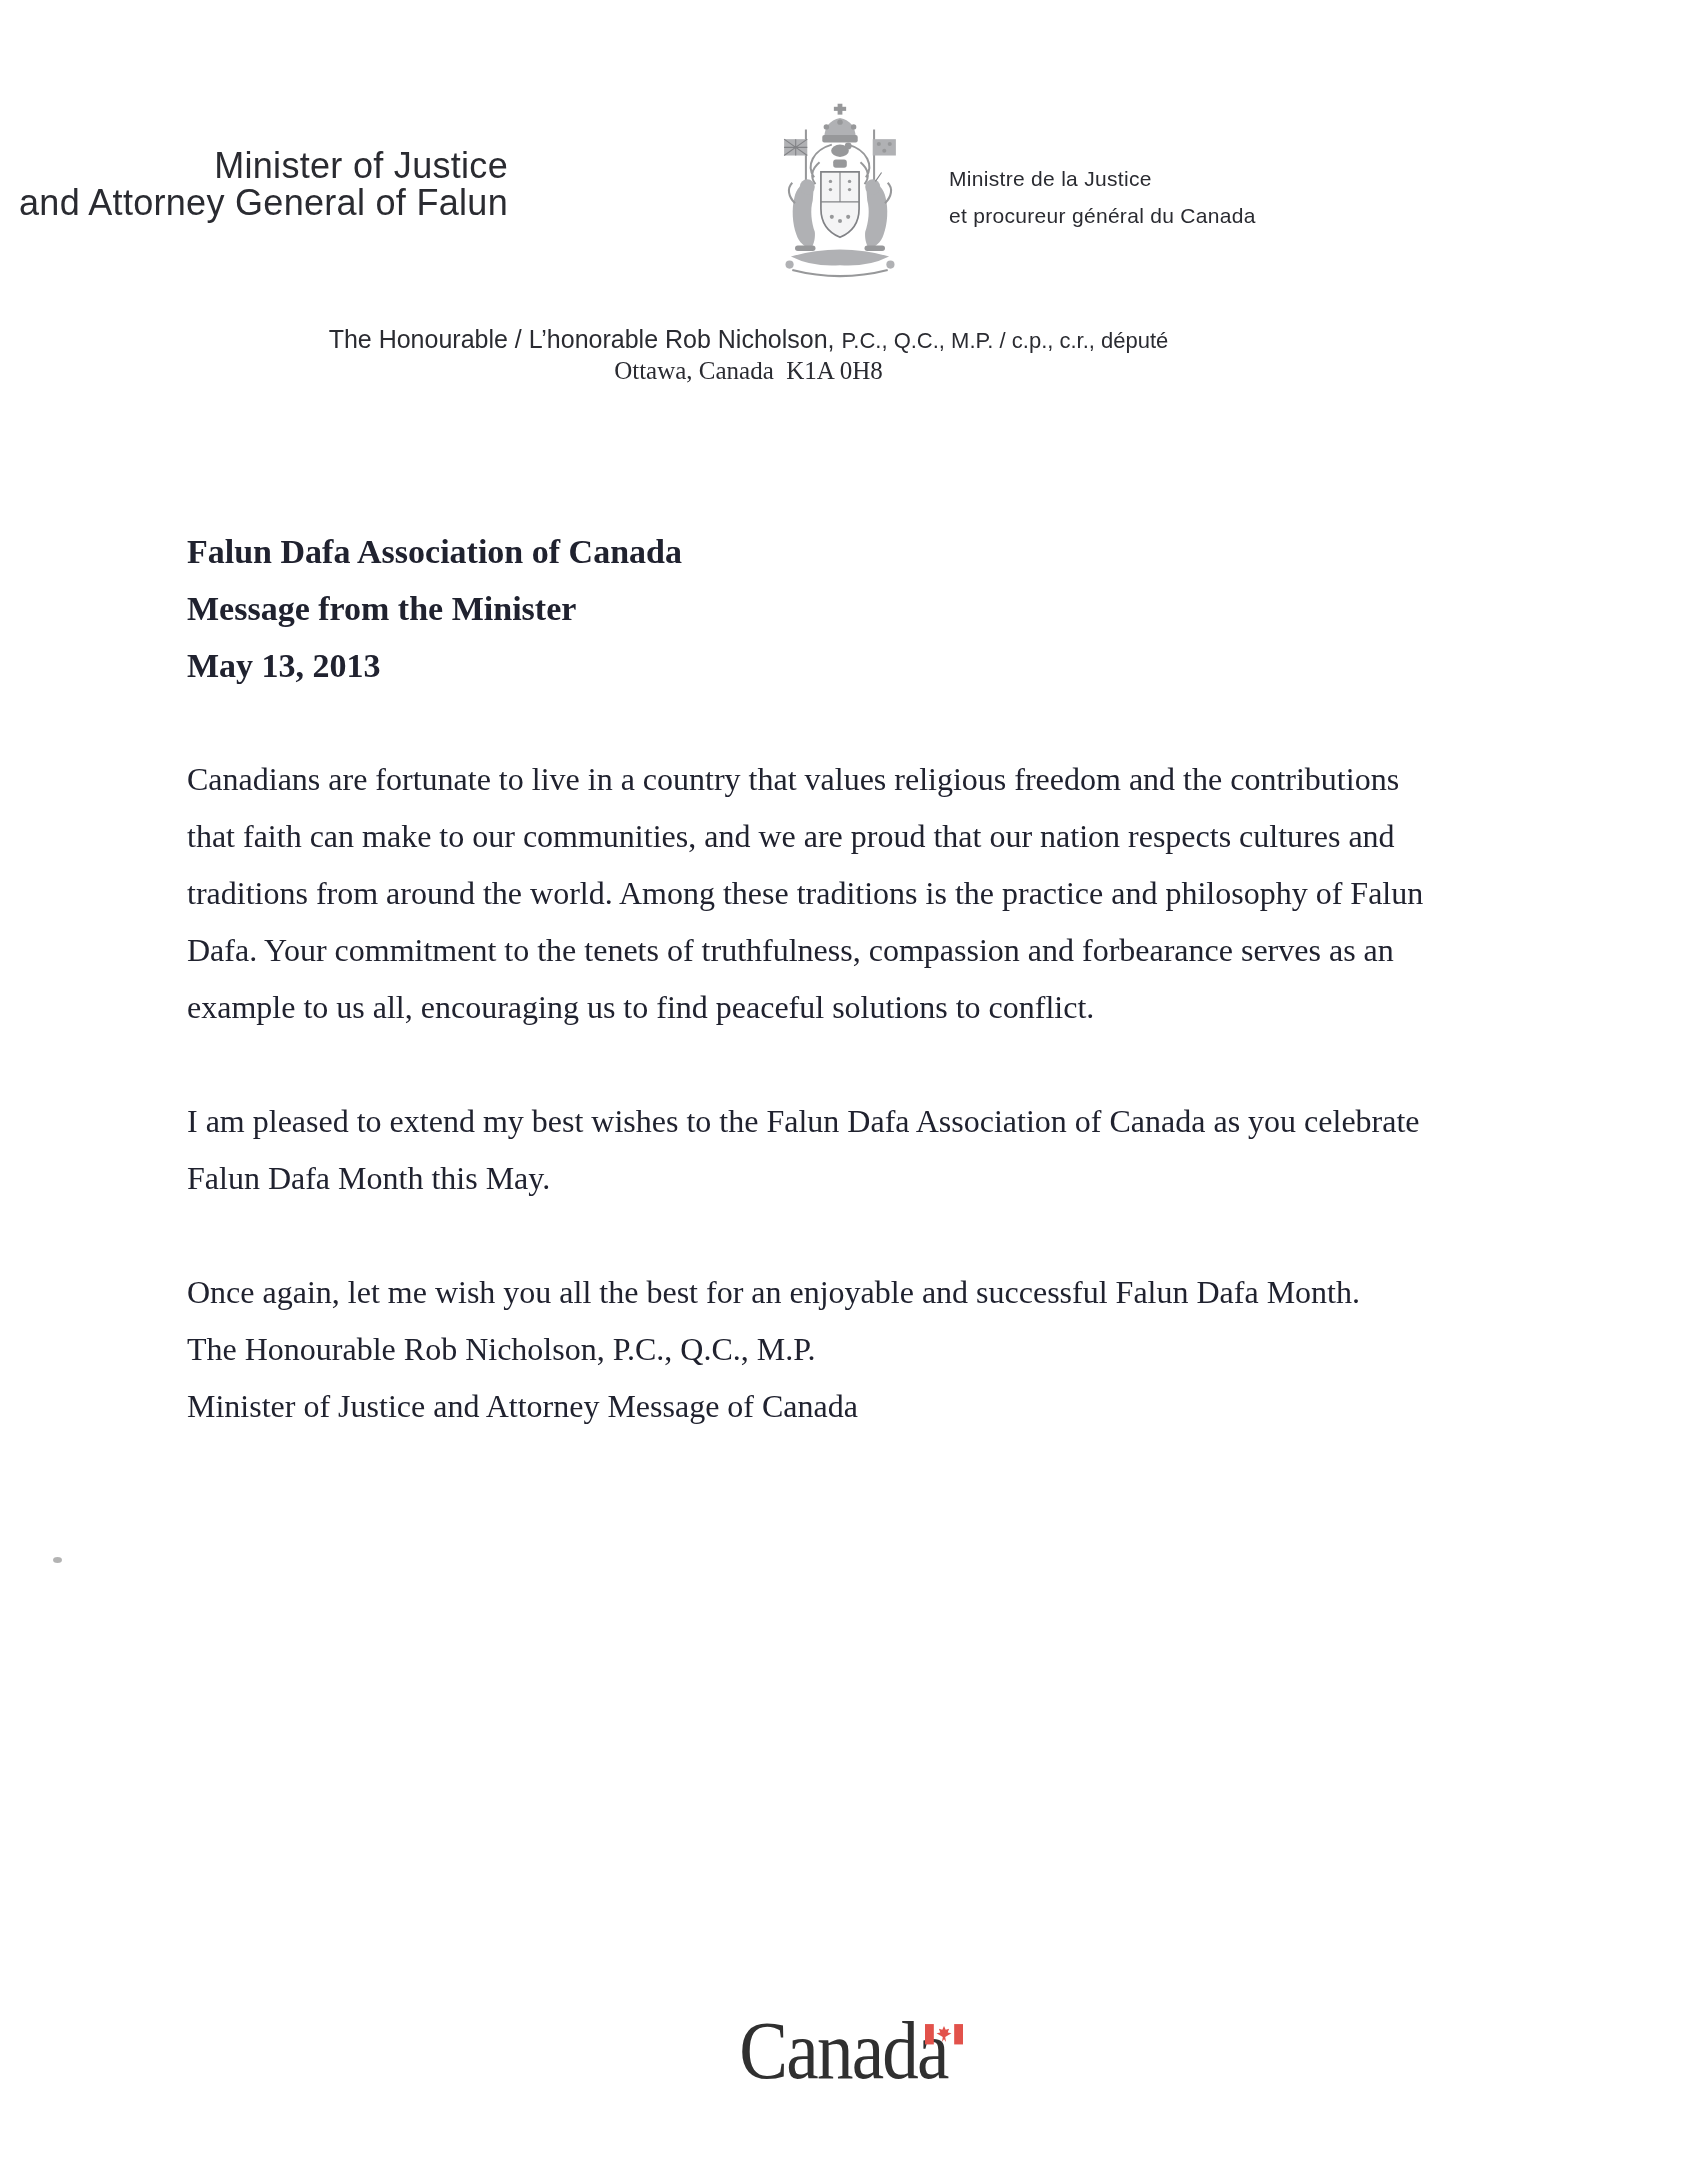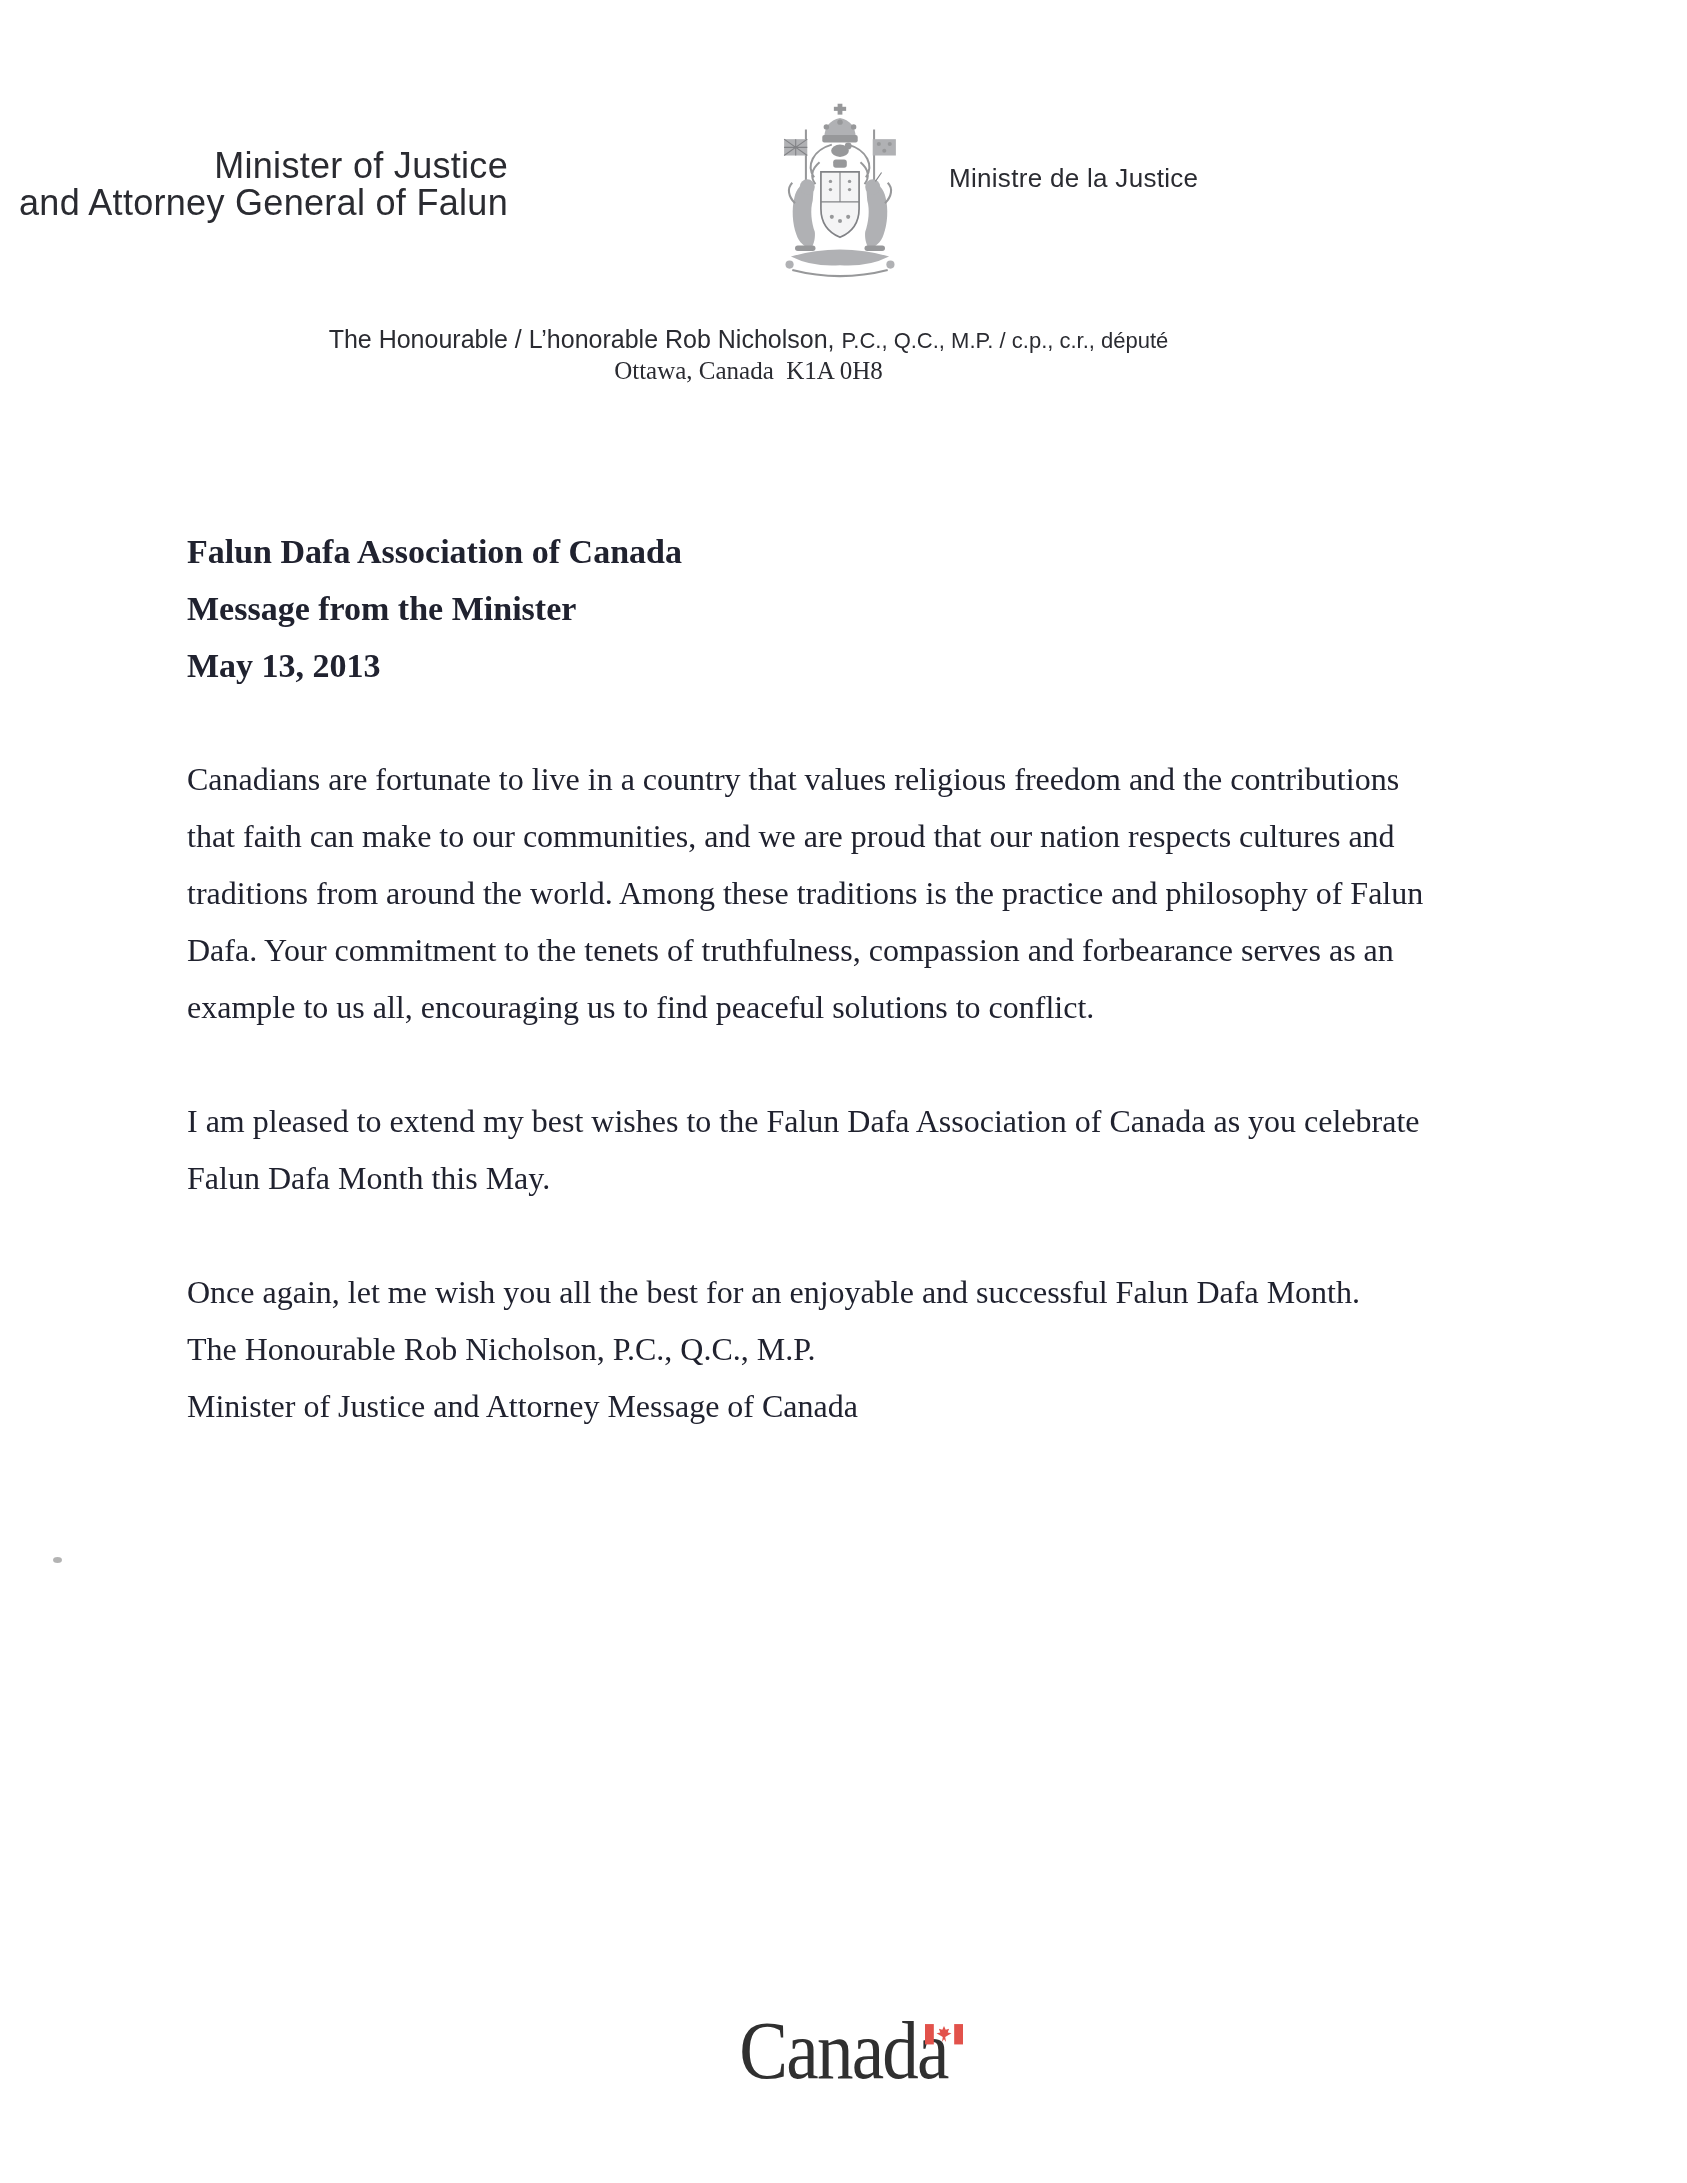--- a/index.html
+++ b/index.html
@@ -10,21 +10,21 @@
   .page { position:absolute; inset:0; background:#ffffff; }
 
   
   .header-left {
     position:absolute; top:147px; left:0; width:508px; text-align:right;
     font-family:"Liberation Sans", sans-serif; font-size:36px; line-height:37px;
     color:var(--header-text); letter-spacing:0.3px;
   }
   .header-right {
     position:absolute; top:160px; left:949px; text-align:left;
-    font-family:"Liberation Sans", sans-serif; font-size:26px; line-height:37px;
+    font-family:"Liberation Sans", sans-serif; font-size:21px; line-height:37px;
     color:var(--header-text); letter-spacing:0.3px;
   }
   .crest {
     position:absolute; left:771px; top:101px; width:138px; height:184px;
     filter:blur(0.3px); opacity:0.92;
   }
   .officeholder {
     position:absolute; top:324px; left:0; width:1497px; text-align:center;
     font-family:"Liberation Sans", sans-serif; font-size:25px; line-height:30px;
     color:var(--header-text);
@@ -112,20 +112,21 @@
         <circle cx="112" cy="170" r="3"></circle>
       <path d="M28 228 Q100 208 172 228 Q140 244 100 241 Q60 244 28 228 Z" class="fill-light"></path>
       <path class="stroke-only" d="M30 248 Q100 266 170 248"></path>
       <circle cx="26" cy="240" r="6" class="fill-light"></circle>
         <circle cx="174" cy="240" r="6" class="fill-light"></circle>
     </g>
   </svg>
 
   <div class="header-right">
     <div>Ministre de la Justice</div>
+    <div>et procureur général du Canada</div>
   </div>
 
   <div class="officeholder">
     <div><span>The Honourable / L’honorable Rob Nicholson,</span> <span class="honorifics">P.C., Q.C., M.P. / c.p., c.r., député</span></div>
     <div class="pre">Ottawa, Canada  K1A 0H8</div>
   </div>
 
   <div class="letter-body">
 
     <div class="block heading">

